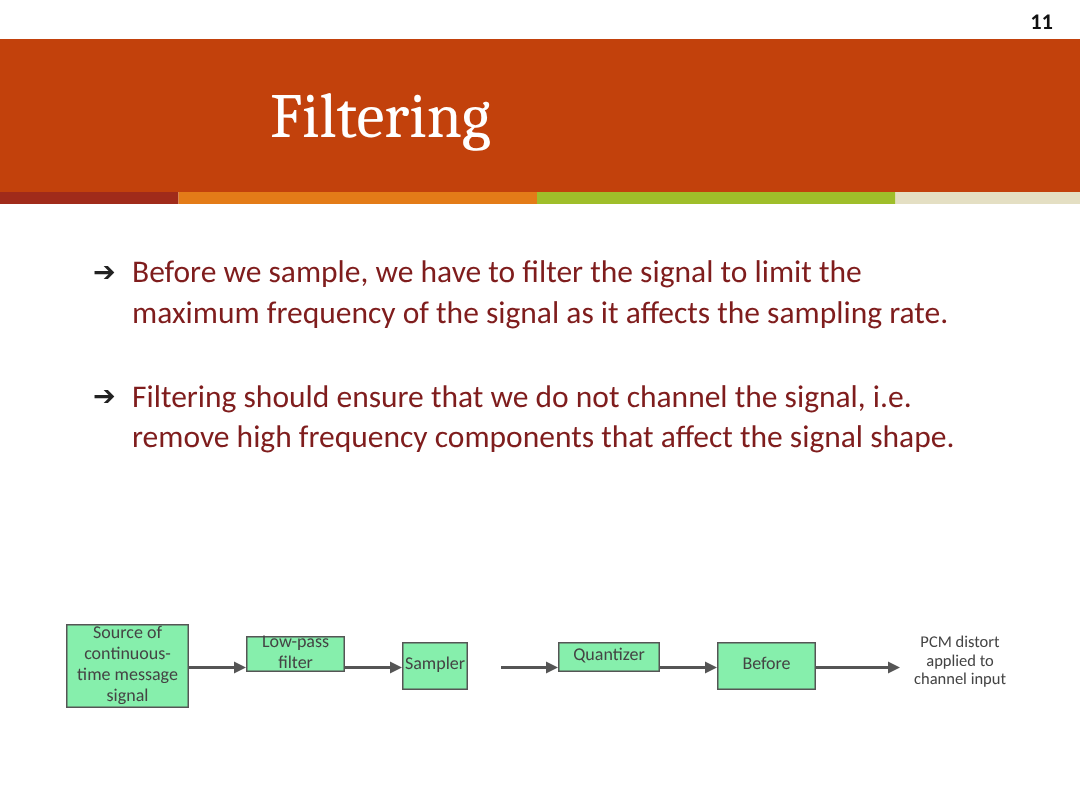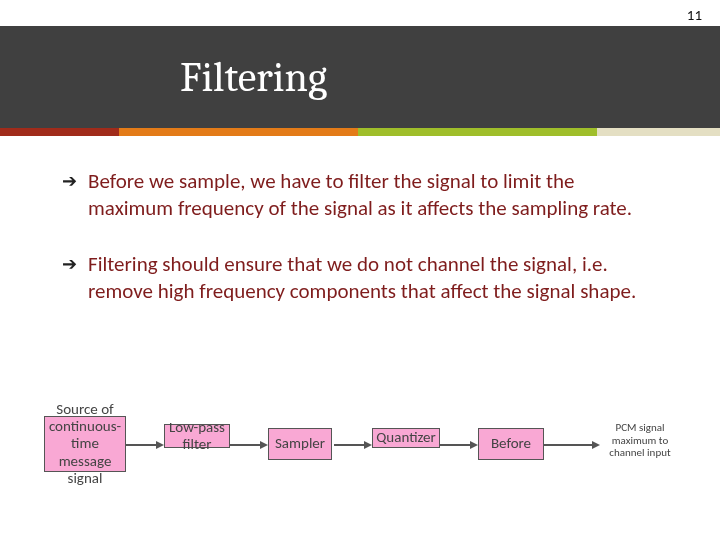--- a/index.html
+++ b/index.html
@@ -9,30 +9,30 @@
     background: #fff;
     font-family: Calibri, "Segoe UI", Arial, sans-serif;
     overflow: hidden;
     position: relative;
   }
   .page-num {
     position: absolute;
     top: 6px;
     right: 18px;
     font-size: 15px;
-    font-weight: normal;
+    font-weight: bold;
     color: #111;
   }
   .header-band {
     position: absolute;
     top: 26px;
     left: 0;
     width: 720px;
     height: 102px;
-    background: #404040;
+    background: #c2410c;
     display: flex;
     align-items: center;
     padding-left: 180px;
   }
   .title {
     font-size: 42px;
     font-weight: 400;
     color: #fff;
     font-family: Cambria, Georgia, serif;
   }
@@ -73,22 +73,22 @@
   .diagram {
     position: absolute;
     top: 402px;
     left: 44px;
     width: 636px;
     height: 86px;
   }
   .dbox {
     position: absolute;
     border: 1.5px solid #555;
-    background: #f9a8d4;
-    font-size: 15px;
+    background: #86efac;
+    font-size: 12px;
     color: #444;
     display: flex;
     align-items: center;
     justify-content: center;
     text-align: center;
     line-height: 1.15;
     padding: 2px 4px;
   }
   .dlabel {
     position: absolute;
@@ -142,26 +142,26 @@
 <div class="diagram">
 
   <div class="dbox" style="left:0px; top:14px; width:82px; height:56px;">Source of continuous-time message signal</div>
   <div class="arrow-line" style="left:82px; width:32px;"></div>
   <div class="arrow-head" style="left:112px;"></div>
 
   <div class="dbox" style="left:120px; top:22px; width:66px; height:24px;">Low-pass filter</div>
   <div class="arrow-line" style="left:186px; width:32px;"></div>
   <div class="arrow-head" style="left:216px;"></div>
 
-  <div class="dbox" style="left:224px; top:26px; width:64px; height:32px;">Sampler</div>
+  <div class="dbox" style="left:224px; top:26px; width:44px; height:32px;">Sampler</div>
   <div class="arrow-line" style="left:290px; width:32px;"></div>
   <div class="arrow-head" style="left:320px;"></div>
 
   <div class="dbox" style="left:328px; top:26px; width:68px; height:20px;">Quantizer</div>
   <div class="arrow-line" style="left:396px; width:32px;"></div>
   <div class="arrow-head" style="left:426px;"></div>
 
   <div class="dbox" style="left:434px; top:26px; width:66px; height:32px;">Before</div>
   <div class="arrow-line" style="left:500px; width:50px;"></div>
   <div class="arrow-head" style="left:548px;"></div>
 
-  <div class="dlabel" style="left:556px; top:20px; width:80px;">PCM signal maximum to channel input</div>
+  <div class="dlabel" style="left:556px; top:20px; width:80px;">PCM distort applied to channel input</div>
 </div>
 
 </body></html>

